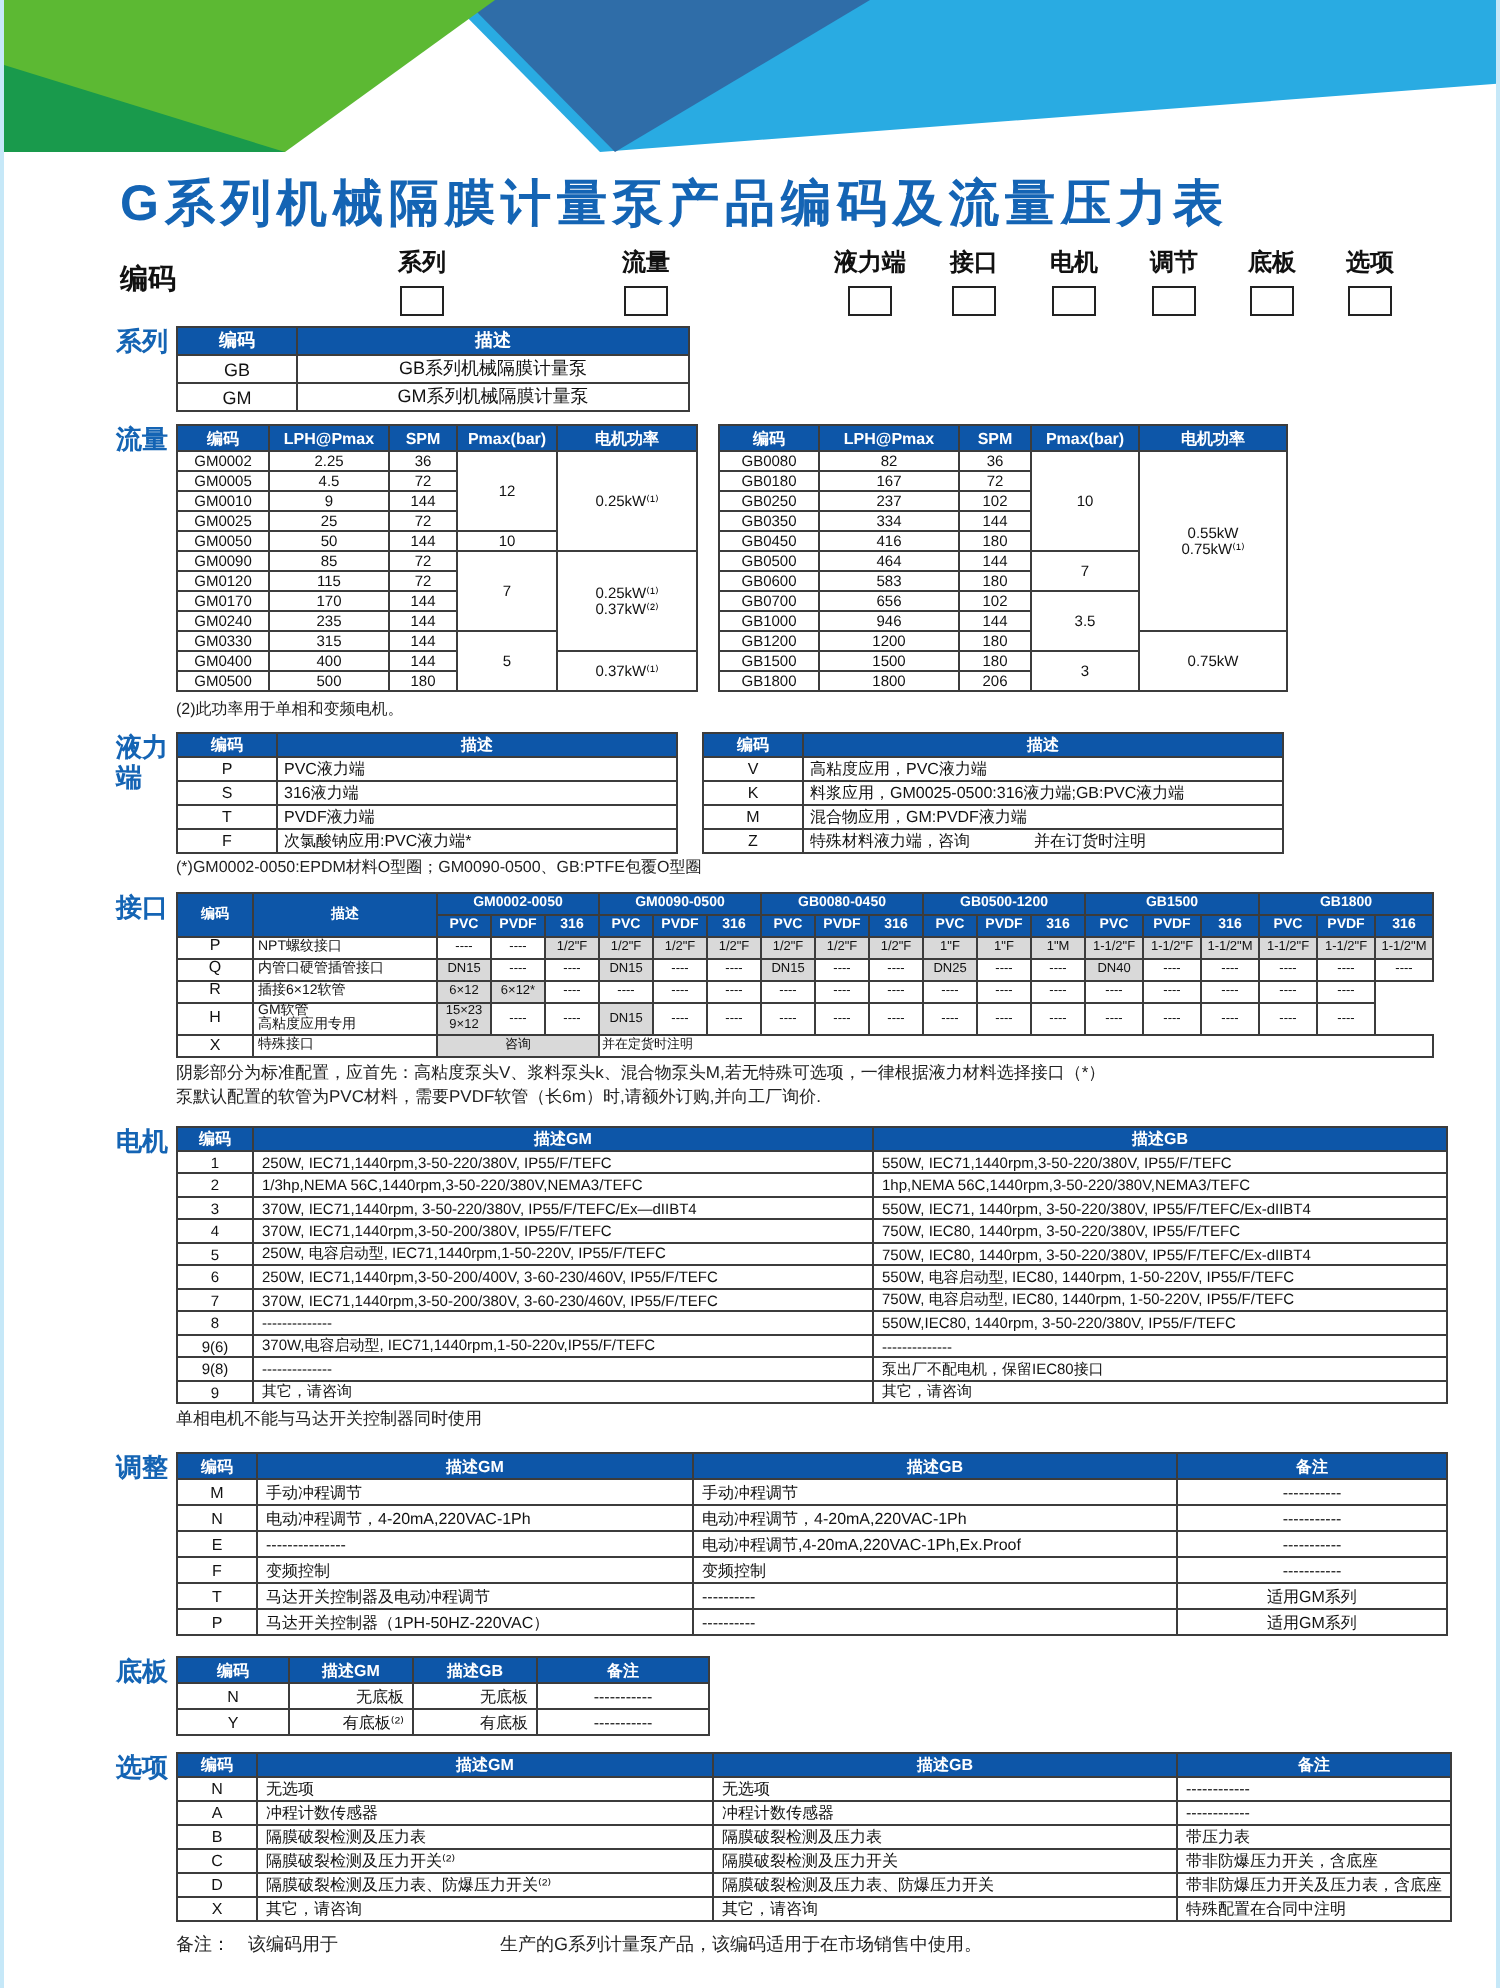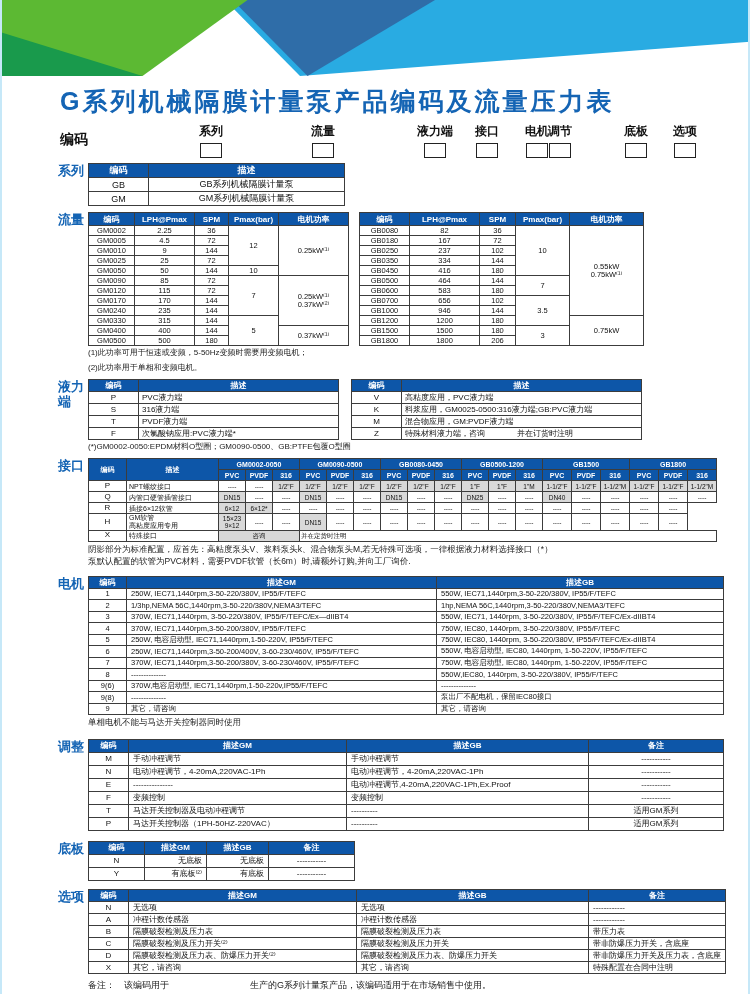--- a/index.html
+++ b/index.html
@@ -86,21 +86,21 @@
     <span class="cbox"></span>
   </div>
   <div class="cfield" style="left:404px">
     <span>接口</span>
     <span class="cbox"></span>
   </div>
   <div class="cfield" style="left:454px">
     <span>电机</span>
     <span class="cbox"></span>
   </div>
-  <div class="cfield" style="left:477px">
+  <div class="cfield" style="left:504px">
     <span>调节</span>
     <span class="cbox"></span>
   </div>
   <div class="cfield" style="left:553px">
     <span>底板</span>
     <span class="cbox"></span>
   </div>
   <div class="cfield" style="left:602px">
     <span>选项</span>
     <span class="cbox"></span>
@@ -306,21 +306,20 @@
               <td rowspan="2">3</td>
             </tr>
             <tr>
               <td>GB1800</td>
               <td>1800</td>
               <td>206</td>
             </tr>
           </tbody>
         </table>
     </div>
-    <div class="note">(1)此功率可用于恒速或变频，5-50Hz变频时需要用变频电机；</div>
     <div class="note" style="margin-top:4px">(2)此功率用于单相和变频电机。</div>
   </div>
 </section>
 
 <section class="sec mt5">
   <span class="slabel">液力端</span>
   <div class="secbody">
     <div class="pair" style="gap:12px">
       <table class="t-hyd">
         <colgroup>

